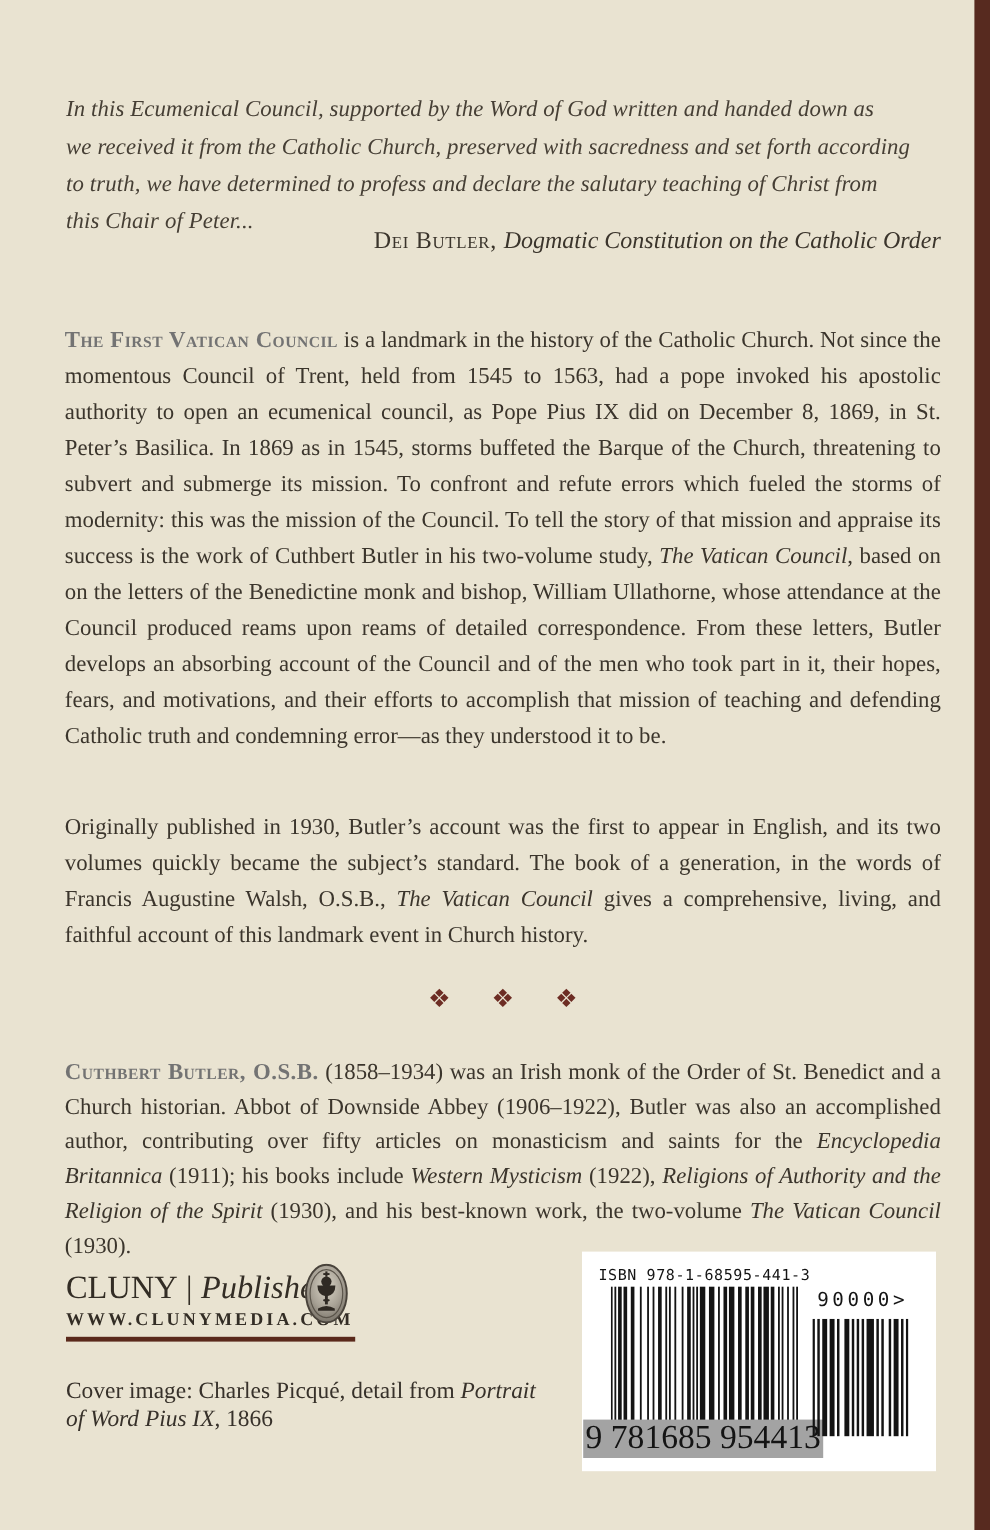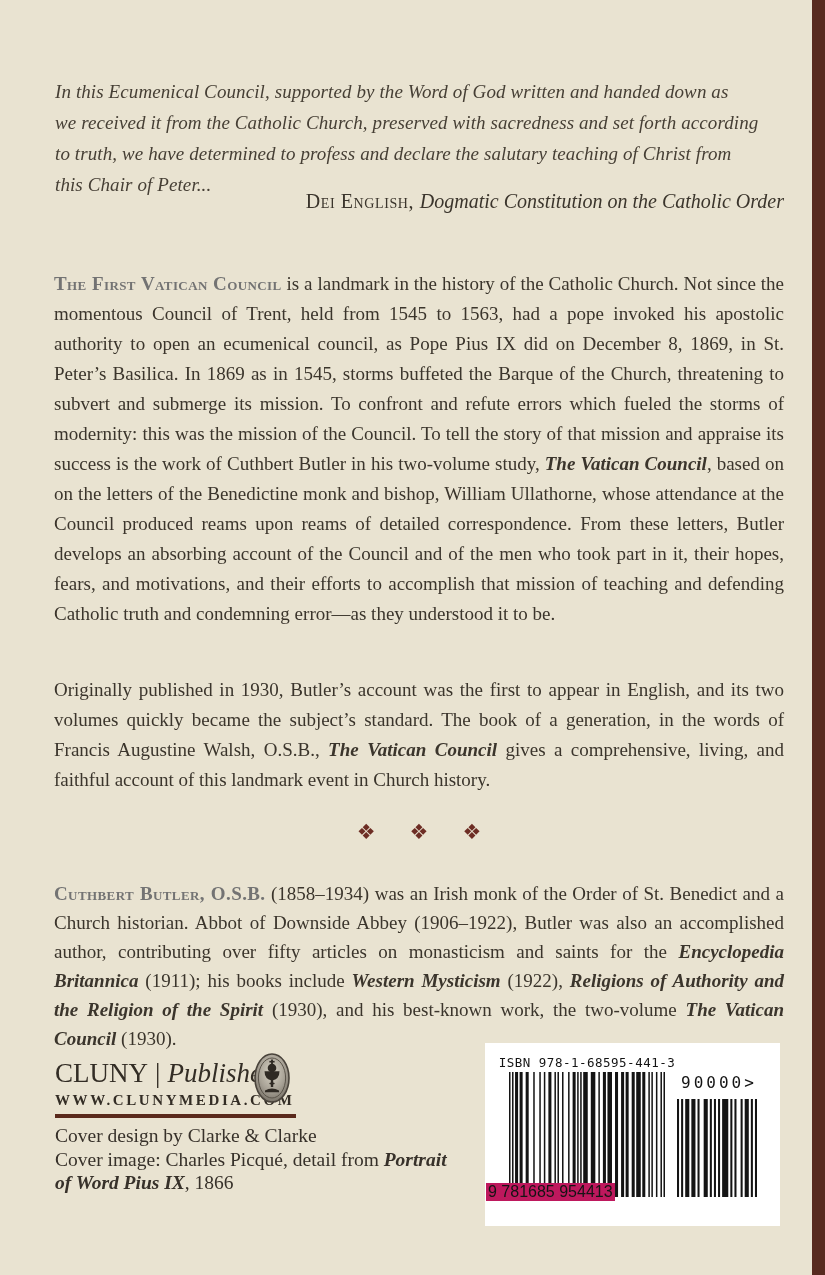--- a/index.html
+++ b/index.html
@@ -26,21 +26,21 @@
   .bodytext{
     position:absolute;left:54px;width:730px;margin:0;
     font-size:19px;line-height:30px;text-align:justify;
     color:#3b352c;
   }
   .p1{top:269px;}
   .p2{top:675px;}
   .bio{top:879px;line-height:29px;}
 
   .run-t{font-style:normal;}
-  .run-i{font-style:italic;font-weight:bold;}
+  .run-i{font-style:italic;}
   .run-bsc{font-variant:small-caps;font-weight:bold;color:#737373;letter-spacing:.4px;}
 
   .ornaments{
     position:absolute;top:820px;left:54px;width:730px;
     text-align:center;color:#6d2d24;
     font-family:"DejaVu Sans",sans-serif;font-size:21px;
   }
   .ornaments span{margin:0 17px;}
 
   .pub-name{position:absolute;top:1058px;left:55px;font-size:27px;color:#332d25;}
@@ -57,43 +57,43 @@
   }
   .logo{position:absolute;left:254px;top:1053px;}
 
   .bcbox{position:absolute;left:485px;top:1043px;width:295px;height:183px;background:#ffffff;}
   .isbn{
     position:absolute;top:12px;left:12px;width:180px;text-align:center;
     font-family:"DejaVu Sans Mono",monospace;font-size:12.5px;letter-spacing:.5px;color:#141414;
   }
   .mainbars{position:absolute;left:24px;top:29px;width:156px;height:125px;}
   .bdigits{
-    position:absolute;left:1px;top:140px;background:#be185d;padding:0 2px;
-    font-family:Liberation Sans, sans-serif;font-size:16px;color:#141414;white-space:pre;
+    position:absolute;left:1px;top:140px;background:#a3a3a3;padding:0 2px;
+    font-family:Liberation Serif, serif;font-size:28px;color:#141414;white-space:pre;
   }
   .supptext{
     position:absolute;left:196px;top:30px;
     font-family:"DejaVu Sans Mono",monospace;font-size:16px;letter-spacing:3px;color:#141414;
   }
   .suppbars{position:absolute;left:192px;top:56px;width:80px;height:98px;}
 </style>
 </head>
 <body>
 
 <div class="cover">
 
   <div class="edge-strip"></div>
 
   <div class="quote">In this Ecumenical Council, supported by the Word of God written and handed down as
 we received it from the Catholic Church, preserved with sacredness and set forth according
 to truth, we have determined to profess and declare the salutary teaching of Christ from
 this Chair of Peter...</div>
 
   <div class="attribution">
-    <span class="sc">Dei English, </span><span class="it">Dogmatic Constitution on the Catholic Order</span>
+    <span class="sc">Dei Butler, </span><span class="it">Dogmatic Constitution on the Catholic Order</span>
   </div>
 
   <p class="bodytext p1"><span class="run-bsc">The First Vatican Council</span><span class="run-t"> is a landmark in the history of the Catholic Church. Not since the momentous Council of Trent, held from 1545 to 1563, had a pope invoked his apostolic authority to open an ecumenical council, as Pope Pius IX did on December 8, 1869, in St. Peter’s Basilica. In 1869 as in 1545, storms buffeted the Barque of the Church, threatening to subvert and submerge its mission. To confront and refute errors which fueled the storms of modernity: this was the mission of the Council. To tell the story of that mission and appraise its success is the work of Cuthbert Butler in his two-volume study, </span><span class="run-i">The Vatican Council</span><span class="run-t">, based on on the letters of the Benedictine monk and bishop, William Ullathorne, whose attendance at the Council produced reams upon reams of detailed correspondence. From these letters, Butler develops an absorbing account of the Council and of the men who took part in it, their hopes, fears, and motivations, and their efforts to accomplish that mission of teaching and defending Catholic truth and condemning error—as they understood it to be.</span></p>
 
   <p class="bodytext p2"><span class="run-t">Originally published in 1930, Butler’s account was the first to appear in English, and its two volumes quickly became the subject’s standard. The book of a generation, in the words of Francis Augustine Walsh, O.S.B., </span><span class="run-i">The Vatican Council</span><span class="run-t"> gives a comprehensive, living, and faithful account of this landmark event in Church history.</span></p>
 
   <div class="ornaments">
     <span>❖</span><span>❖</span><span>❖</span>
   </div>
 
@@ -119,21 +119,21 @@
     <rect x="15.4" y="7.9" width="5.2" height="1.6" fill="#2f2a24"></rect>
     <circle cx="18" cy="15" r="4.3" fill="#2f2a24"></circle>
     <path d="M10.5 18.2 h15 q0 8 -7.5 9.2 q-7.5 -1.2 -7.5 -9.2 z" fill="#2f2a24"></path>
     <rect x="16.8" y="27" width="2.4" height="7" fill="#2f2a24"></rect>
     <ellipse cx="18" cy="30.5" rx="2.8" ry="1.1" fill="#2f2a24"></ellipse>
     <path d="M11 37.5 q7 -4.2 14 0 l0 1.8 h-14 z" fill="#2f2a24"></path>
   </svg>
 
   <div class="rule"></div>
 
-  <div class="credits"><span class="run-t">Cover design by Clarke &amp; Clarke</span><br><span class="run-t">Cover image: Charles Picqué, detail from </span><span class="run-i">Portrait</span><br><span class="run-i">of Word Pius IX</span><span class="run-t">, 1866</span></div>
+  <div class="credits"><br><span class="run-t">Cover image: Charles Picqué, detail from </span><span class="run-i">Portrait</span><br><span class="run-i">of Word Pius IX</span><span class="run-t">, 1866</span></div>
 
   <div class="bcbox">
     <div class="isbn">ISBN 978-1-68595-441-3</div>
     <div class="mainbars"><svg xmlns="http://www.w3.org/2000/svg" width="156" height="125">
           <rect x="0.00" y="0" width="1.51" height="125" fill="#141414"></rect>
           <rect x="3.03" y="0" width="1.51" height="125" fill="#141414"></rect>
           <rect x="6.06" y="0" width="3.03" height="125" fill="#141414"></rect>
           <rect x="10.60" y="0" width="3.03" height="125" fill="#141414"></rect>
           <rect x="16.66" y="0" width="3.03" height="125" fill="#141414"></rect>
           <rect x="24.23" y="0" width="1.51" height="125" fill="#141414"></rect>

